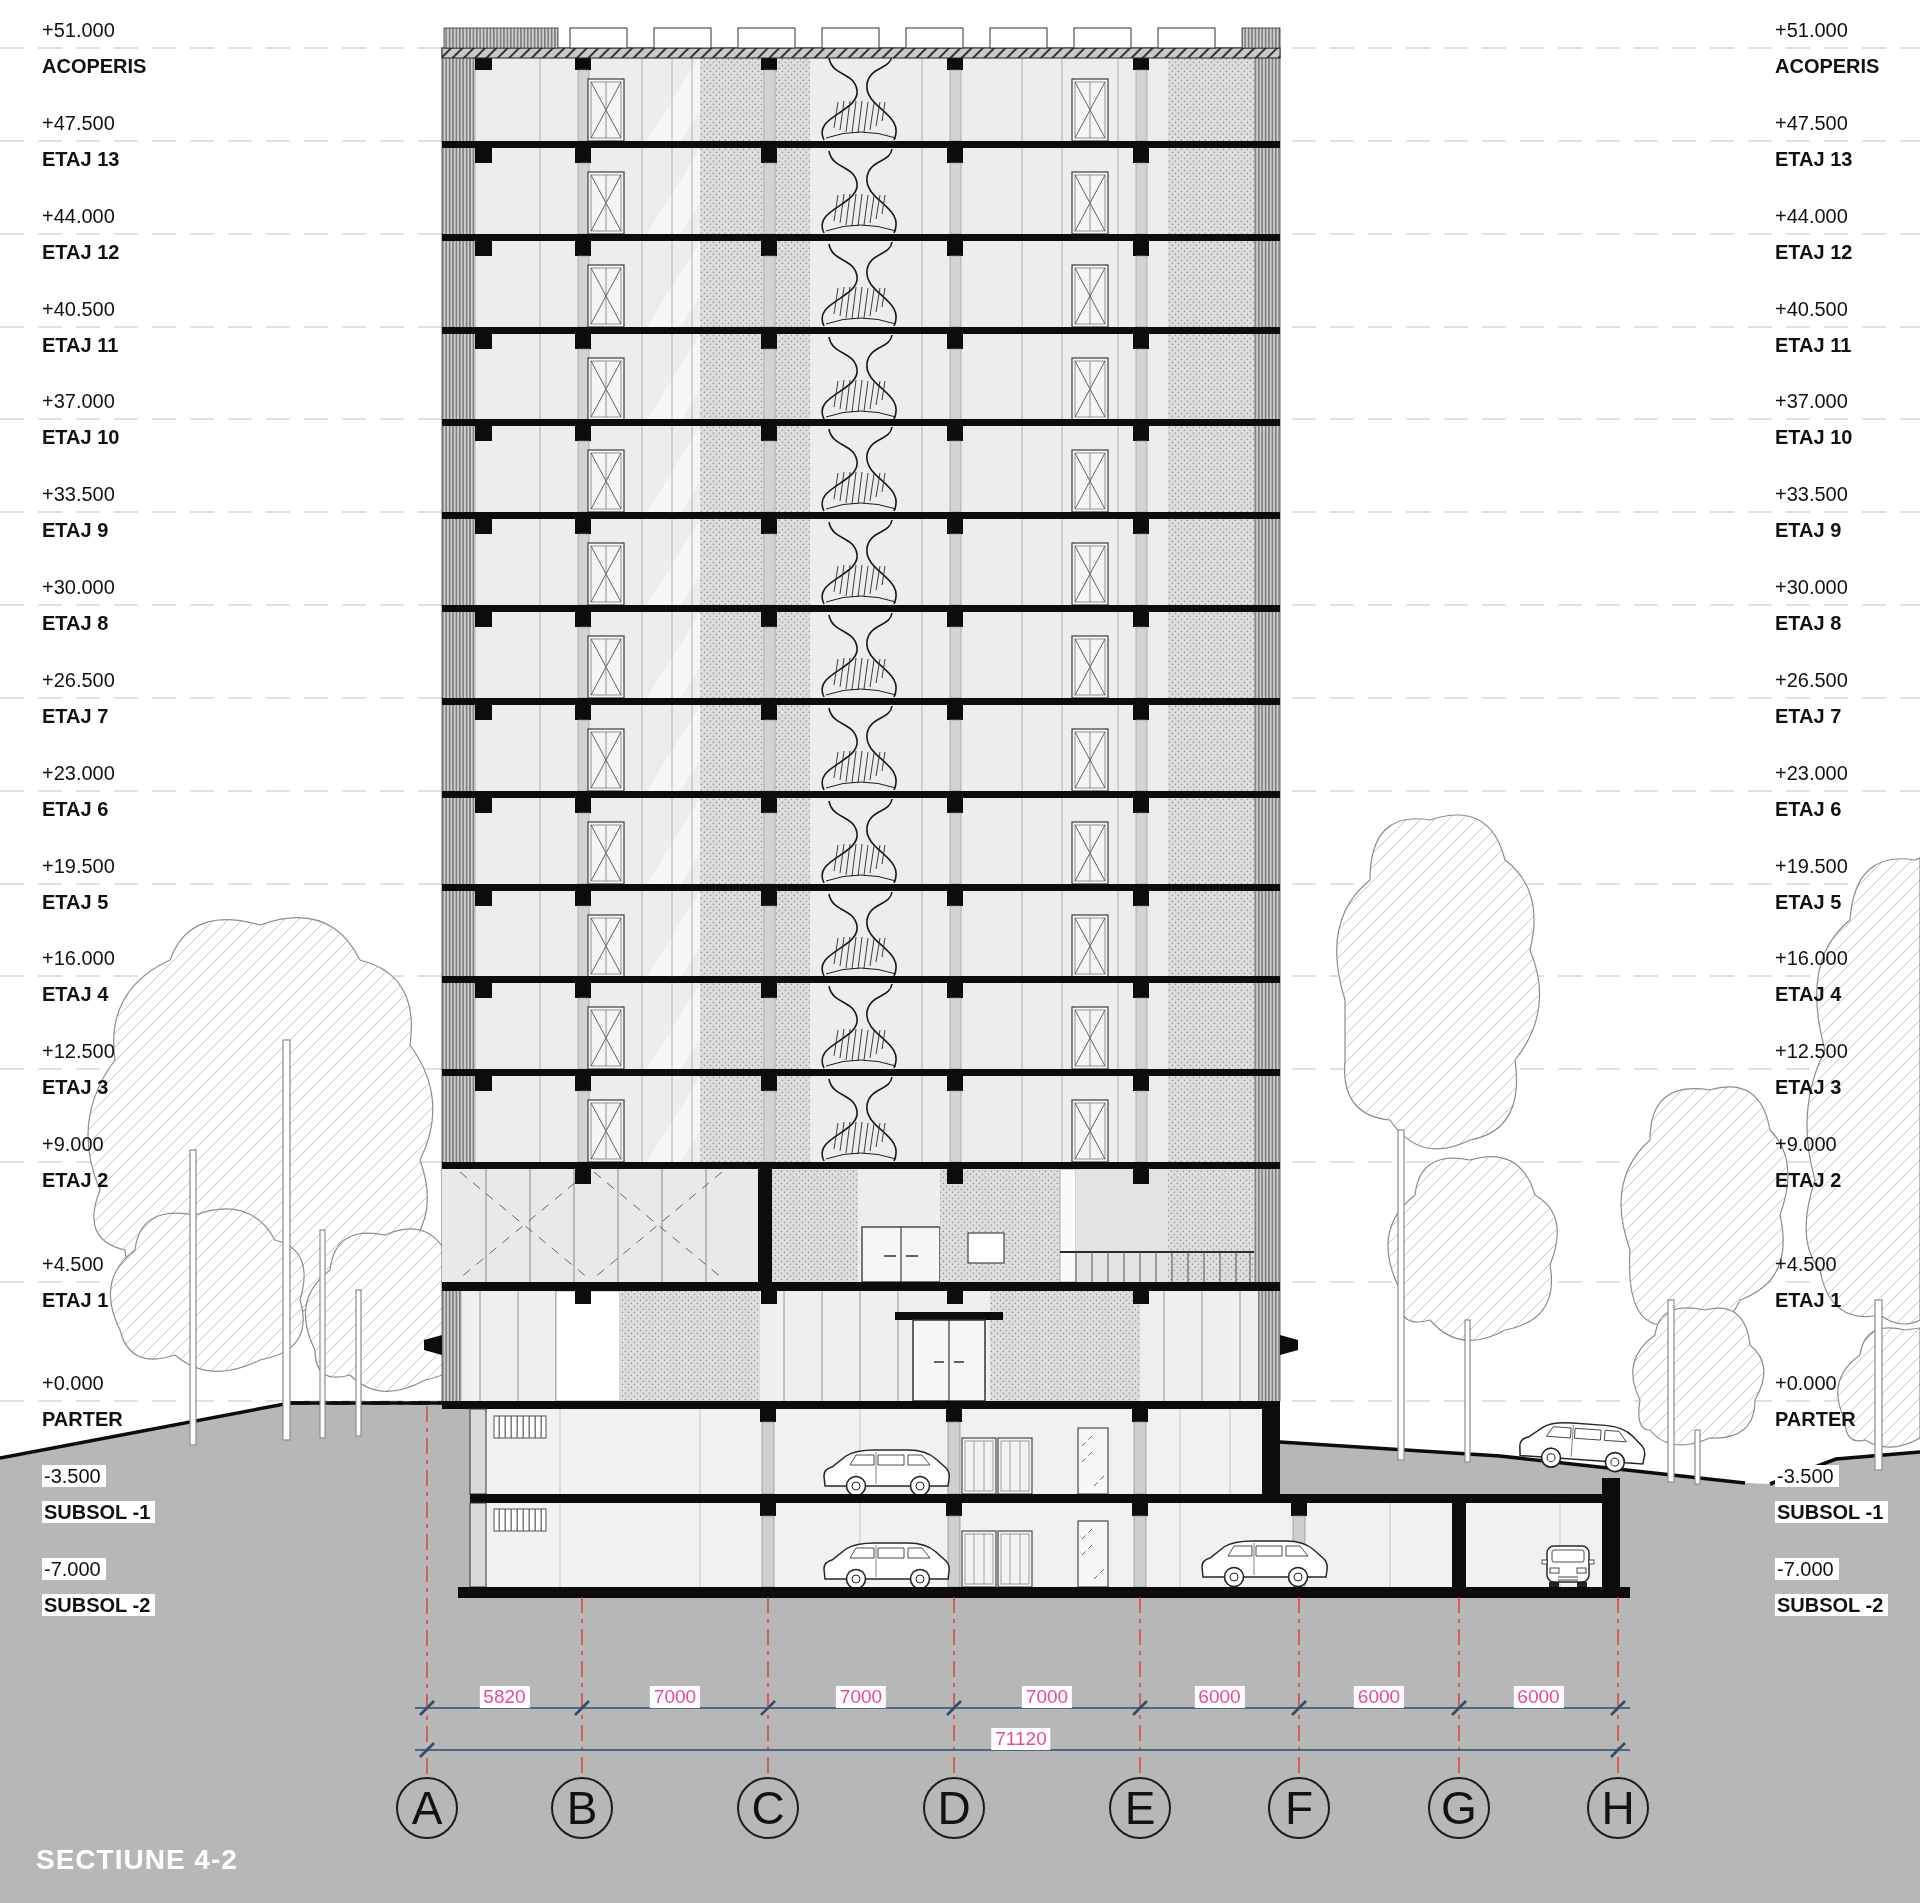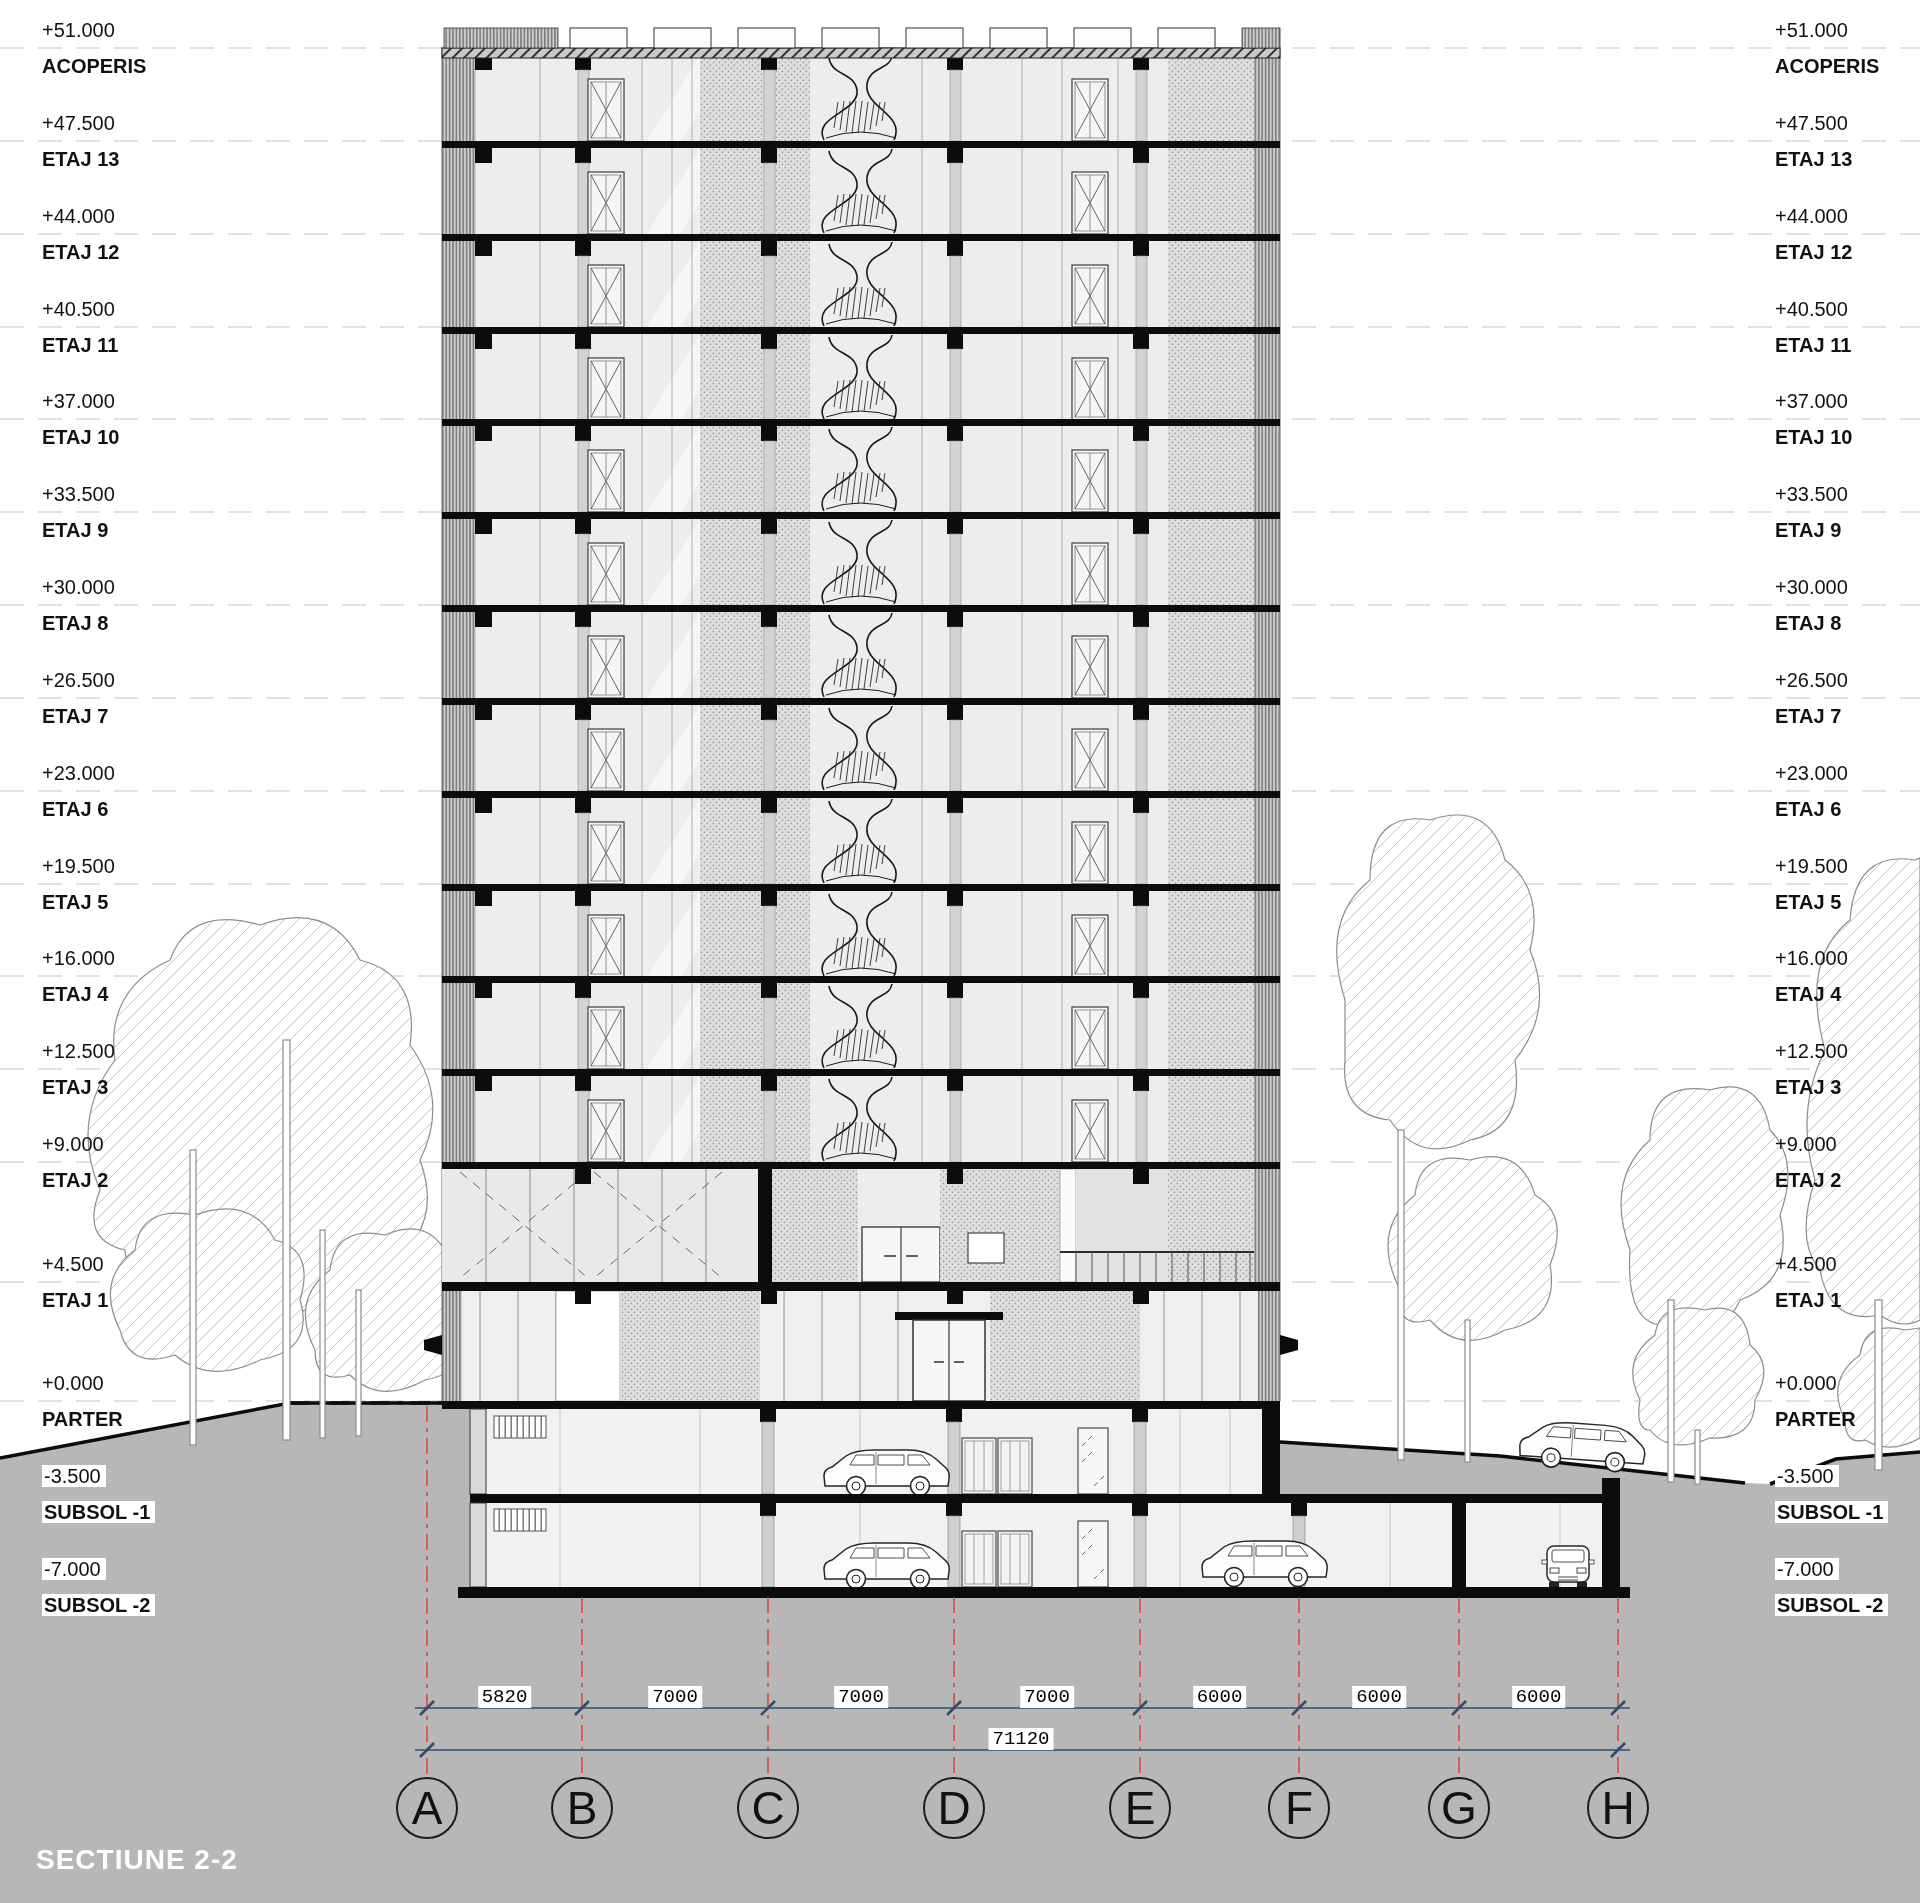--- a/index.html
+++ b/index.html
@@ -5,22 +5,22 @@
   html,body{margin:0;padding:0;background:#fff;}
   #canvas{position:relative;width:1920px;height:1903px;overflow:hidden;background:#fff;
           font-family:"Liberation Sans",sans-serif;}
   #drawing{position:absolute;left:0;top:0;}
   .lvl-val,.lvl-name{position:absolute;font-size:20px;line-height:22px;color:#111;white-space:nowrap;}
   .lvl-name{font-weight:bold;}
   .chip{background:#fff;padding:0 5px 0 2px;}
   .bubble{position:absolute;width:62px;height:62px;border:2px solid #1c1c1c;border-radius:50%;
           box-sizing:border-box;display:flex;align-items:center;justify-content:center;
           font-size:46px;color:#111;background:transparent;}
-  .dimchip{position:absolute;transform:translate(-50%,-50%);background:#fff;color:#000000;
-           font-size:19px;padding:0 4px;white-space:nowrap;font-family:Liberation Mono, monospace;}
+  .dimchip{position:absolute;transform:translate(-50%,-50%);background:#fff;color:#ec4899;
+           font-size:19px;padding:0 4px;white-space:nowrap;}
   #title{position:absolute;left:36px;top:1844px;font-size:28px;font-weight:bold;color:#fff;
          letter-spacing:1px;}
 </style>
 </head>
 <body>
 
 <div id="canvas">
 
 <svg id="drawing" width="1920" height="1903" viewBox="0 0 1920 1903" xmlns="http://www.w3.org/2000/svg">
   <defs>
@@ -432,15 +432,15 @@
 <div id="dim-labels">
       <div class="dimchip" style="left: 504.5px; top: 1697px;">5820</div>
       <div class="dimchip" style="left: 675px; top: 1697px;">7000</div>
       <div class="dimchip" style="left: 861px; top: 1697px;">7000</div>
       <div class="dimchip" style="left: 1047px; top: 1697px;">7000</div>
       <div class="dimchip" style="left: 1219.5px; top: 1697px;">6000</div>
       <div class="dimchip" style="left: 1379px; top: 1697px;">6000</div>
       <div class="dimchip" style="left: 1538.5px; top: 1697px;">6000</div>
       <div class="dimchip" style="left: 1021px; top: 1739px;">71120</div>
     </div>
-<div id="title">SECTIUNE 2-2</div>
+<div id="title">SECTIUNE 4-2</div>
 
 </div>
 
 </body></html>

